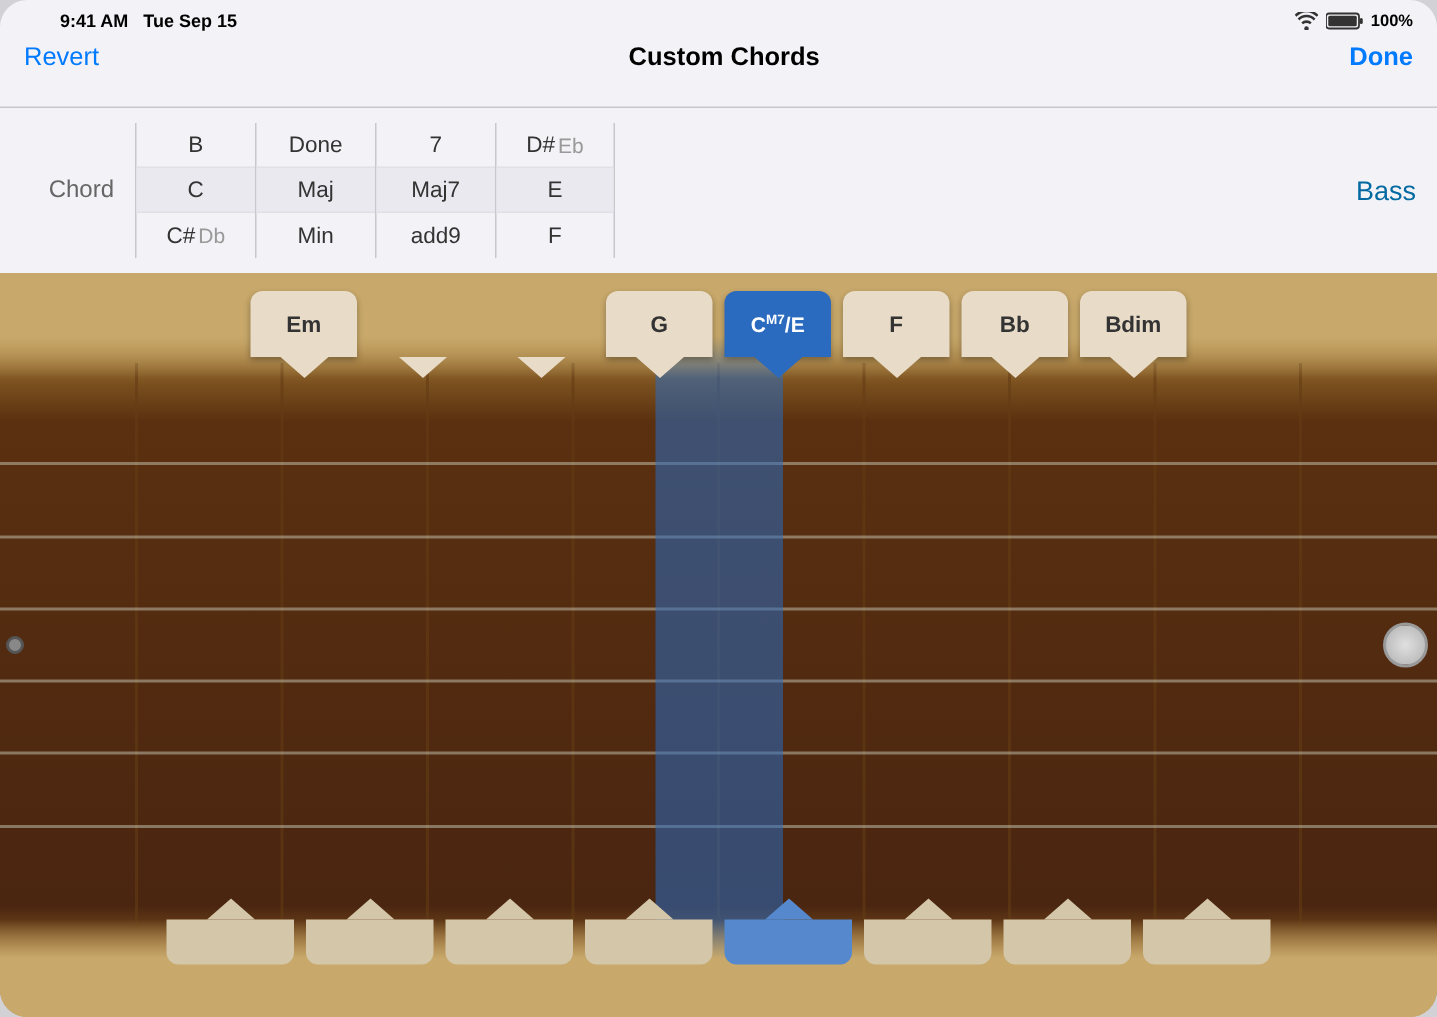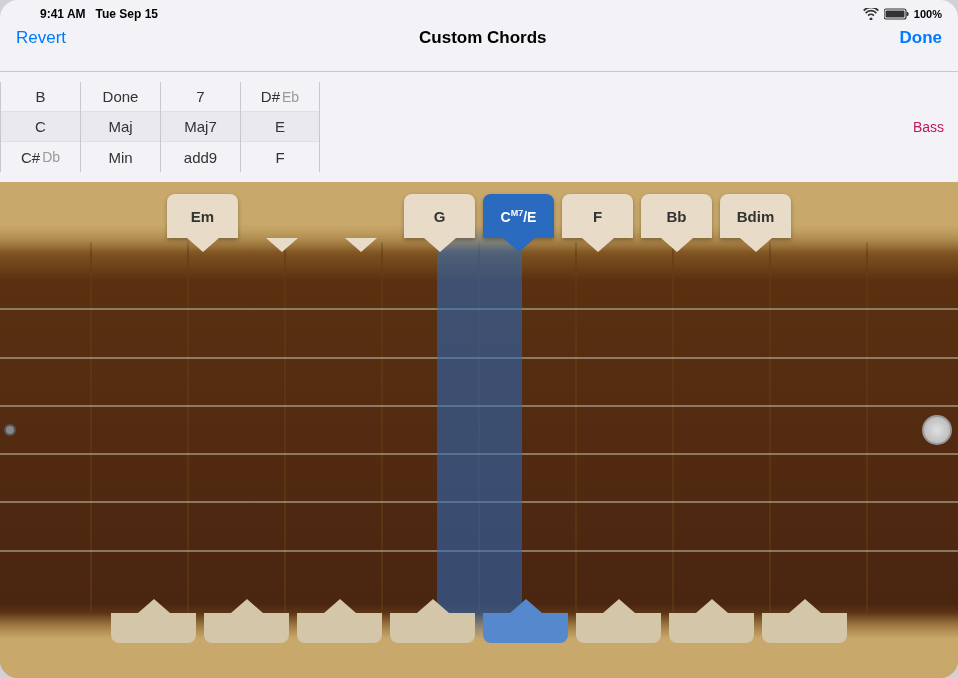--- a/index.html
+++ b/index.html
@@ -119,22 +119,22 @@
       font-size: 14px;
       color: #999;
       margin-left: 2px;
       vertical-align: super;
     }
 
     .bass-label {
       display: flex;
       align-items: center;
       justify-content: center;
-      font-size: 14px;
-      color: #be185d;
+      font-size: 18px;
+      color: #0369a1;
       padding: 0 14px;
     }
 
     
     .guitar-area {
       position: relative;
       flex: 1;
       background: linear-gradient(180deg, #c8a86b 0%, #b8944d 8%, #7a4f1e 15%, #5a3010 20%, #4a2510 85%, #7a4f1e 90%, #c8a86b 100%);
       height: calc(678px - 28px - 44px - 110px);
       overflow: hidden;
@@ -361,20 +361,21 @@
   </div>
 </div>
 
 <div class="nav-bar">
   <button class="nav-btn">Revert</button>
   <span class="nav-title">Custom Chords</span>
   <button class="nav-btn" style="font-weight:700;">Done</button>
 </div>
 
 <div class="chord-picker">
+  <div class="chord-label">Chord</div>
   <div class="picker-columns">
 
     <div class="picker-col">
       <div class="picker-cell">B</div>
       <div class="picker-cell selected">C</div>
       <div class="picker-cell">C# <span class="secondary">Db</span></div>
     </div>
 
     <div class="picker-col">
       <div class="picker-cell">Done</div>

